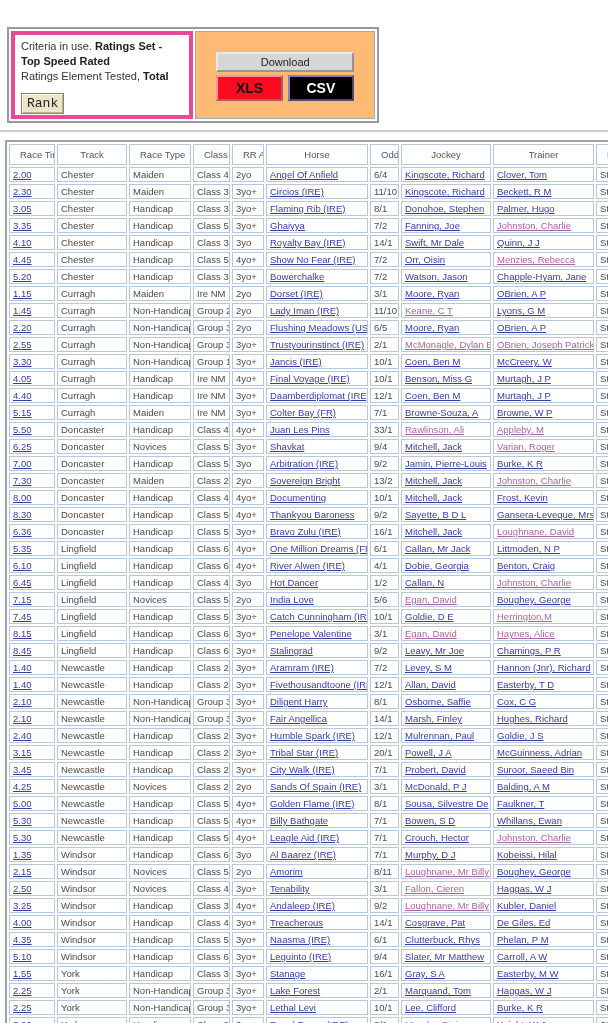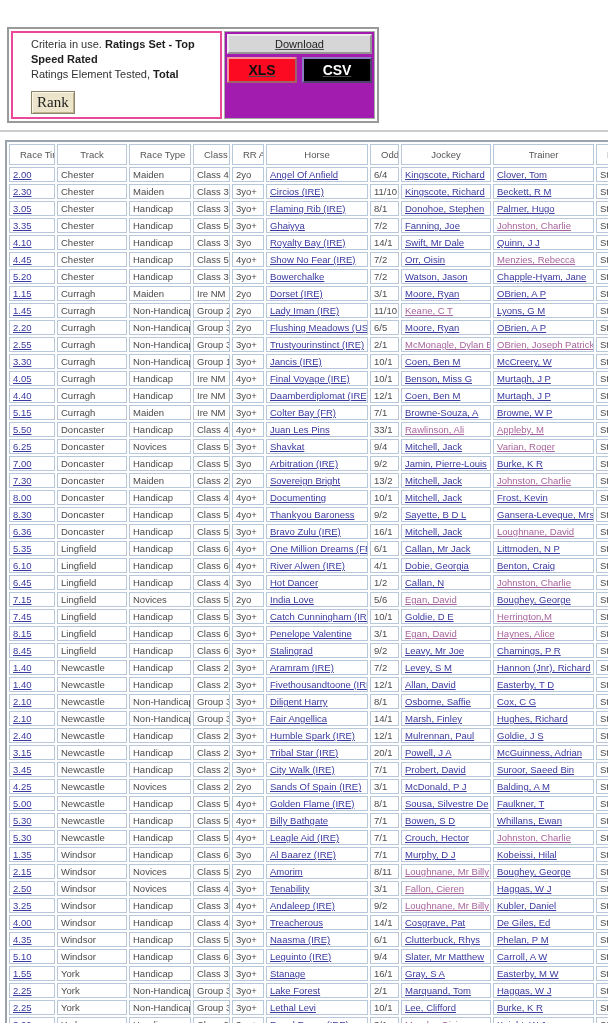--- a/index.html
+++ b/index.html
@@ -4,32 +4,32 @@
 <style>
   html,body{margin:0;padding:0;background:#fff;}
   body{width:608px;font-family:"Liberation Sans","DejaVu Sans",sans-serif;color:#4a4a4a;}
 
   
   .top-box{
     margin:27px 0 0 7px;width:372px;box-sizing:border-box;
     border:2px solid #9a9a9a;background:#fff;padding:2px;
     display:flex;gap:2px;height:96px;
   }
-  .criteria-cell{flex:1.18;border:2px solid #ec4899;padding:4px 18px;box-sizing:border-box;}
+  .criteria-cell{flex:1.18;border:4px solid #ec4899;padding:4px 6px;box-sizing:border-box;}
   .criteria-text{font-size:11px;line-height:15px;color:#333;}
   .criteria-text b{color:#1e1e1e;}
   .btn{
-    font-family:Liberation Serif, serif;font-size:15px;color:#222;
+    font-family:Liberation Mono, monospace;font-size:13px;color:#222;
     background:#ece4cb;border:1px solid #8a8468;
     box-shadow:inset 1px 1px 0 #faf5e6, inset -1px -1px 0 #bdb28d;
     padding:2px 5px;cursor:pointer;
   }
   .rank-row{margin-top:9px;}
   .btn-row{margin-top:7px;display:flex;gap:3px;}
-  .download-cell{flex:1;border:1px solid #a9a9a9;padding:2px;box-sizing:border-box;background:#a21caf;text-decoration:underline;}
+  .download-cell{flex:1;border:1px solid #a9a9a9;padding:20px;box-sizing:border-box;background:#fdba74;}
   .download-title{
     background:#d6d6d6;border:2px outset #e9e9e9;
     text-align:center;font-size:11px;color:#222;padding:2px 0;margin-bottom:3px;
   }
   .dl-buttons{display:flex;gap:5px;}
   .dl-btn{flex:1;text-align:center;font-weight:bold;font-size:14px;padding:3px 0;cursor:pointer;}
   .dl-xls{background:#fb0a21;color:#101010;border:2px outset #f4959d;}
   .dl-csv{background:#000;color:#fff;border:2px outset #8d7cc0;}
 
   .divider{border:none;height:2px;background:#cccccc;margin:7px 0 8px 0;width:100%;}

